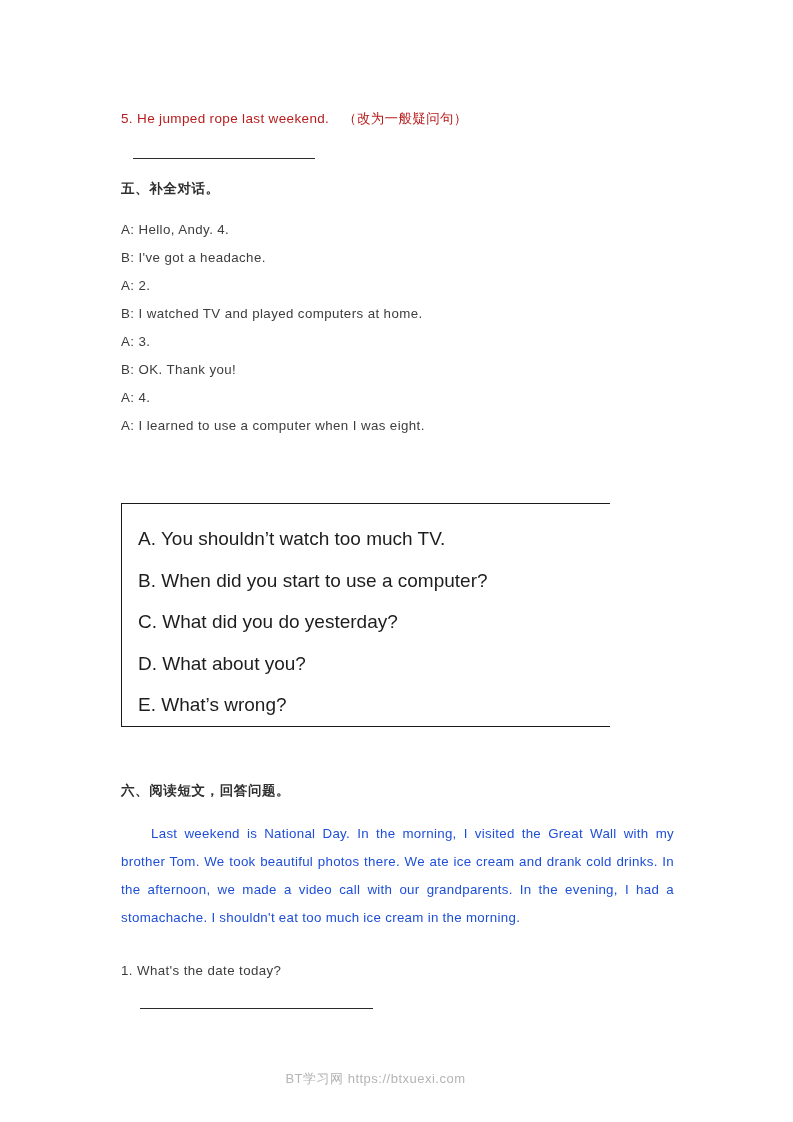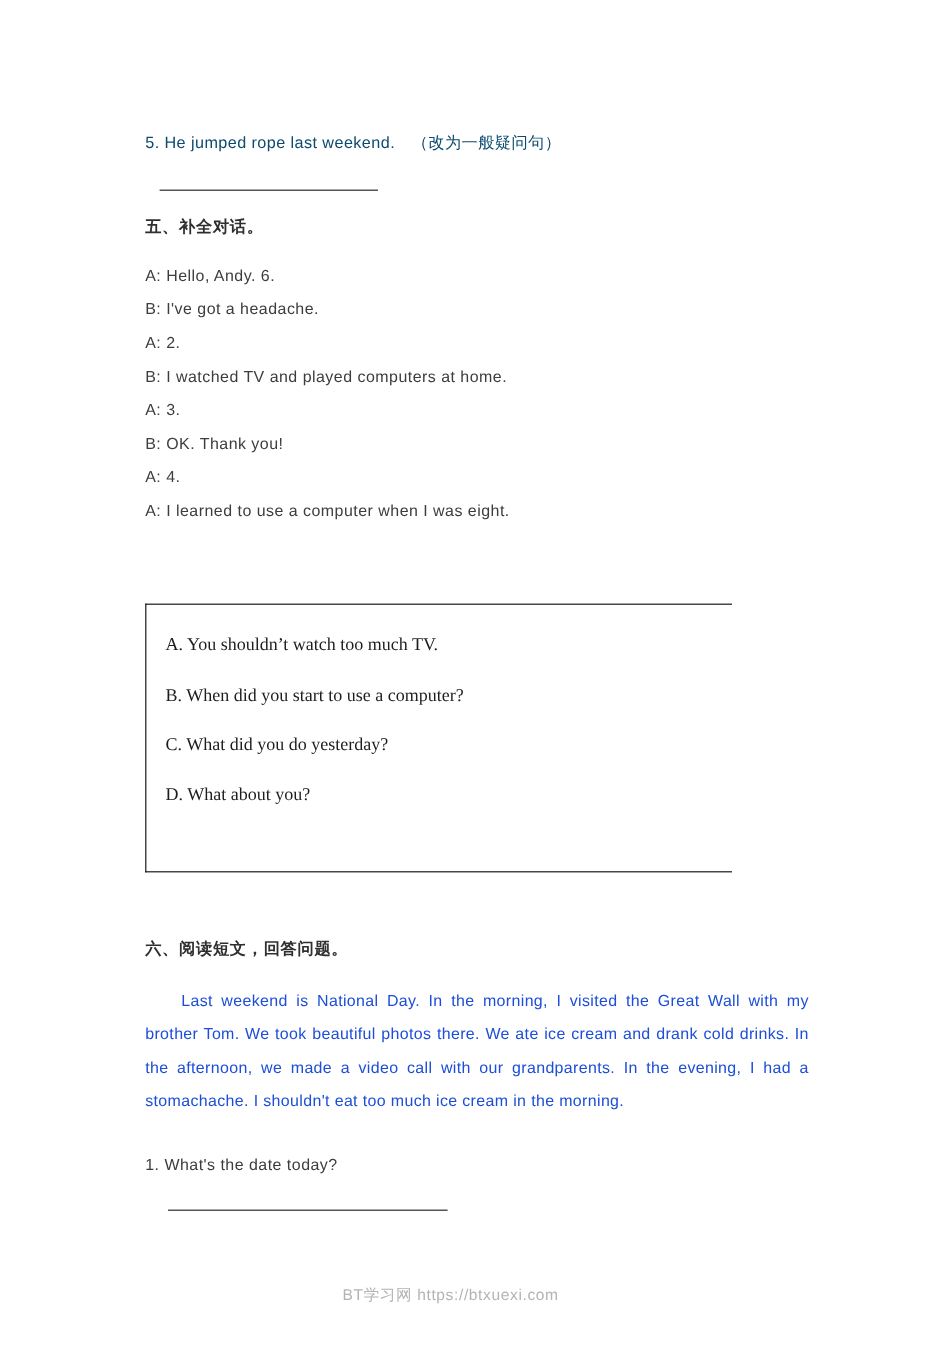--- a/index.html
+++ b/index.html
@@ -15,21 +15,21 @@
     overflow: hidden;
     font-family: "Liberation Sans", "DejaVu Sans", sans-serif;
     color: #3b3b3b;
   }
 
   
   .abs { position: absolute; }
 
   .q-line {
     font-size: 13.5px;
-    color: #0c4a6e;
+    color: #b91c1c;
     letter-spacing: 0.35px;
     white-space: pre;
   }
 
   .answer-rule {
     border-bottom: 1.6px solid #2b2b2b;
     height: 0;
   }
 
   .section-heading {
@@ -63,22 +63,22 @@
     border-top: 1.7px solid #1a1a1a;
     border-bottom: 1.7px solid #1a1a1a;
     border-left: 1.7px solid #1a1a1a;
     border-right: none;
     box-sizing: border-box;
   }
   .options-list {
     padding: 14px 0 0 16px;
   }
   .option-item {
-    font-family: Liberation Serif, serif;
-    font-size: 15px;
+    font-family: Liberation Sans, sans-serif;
+    font-size: 19px;
     color: #1d1d1d;
     line-height: 41.5px;
     white-space: pre;
   }
 
   
   .passage {
     left: 121px;
     top: 820px;
     width: 553px;
@@ -120,36 +120,37 @@
 
 <div class="page">
 
   <div class="abs q-line" style="left:121px; top:110px;">5. He jumped rope last weekend.　（改为一般疑问句）</div>
 
   <div class="abs answer-rule" style="left:133px; top:158px; width:182px;"></div>
 
   <div class="abs section-heading" style="left:121px; top:180px;">五、补全对话。</div>
 
   <div class="abs dialogue">
-    <div class="d-row">A: Hello, Andy. 6.</div>
+    <div class="d-row">A: Hello, Andy. 4.</div>
     <div class="d-row">B: I've got a headache.</div>
     <div class="d-row">A: 2.</div>
     <div class="d-row">B: I watched TV and played computers at home.</div>
     <div class="d-row">A: 3.</div>
     <div class="d-row">B: OK. Thank you!</div>
     <div class="d-row">A: 4.</div>
     <div class="d-row">A: I learned to use a computer when I was eight.</div>
   </div>
 
   <div class="abs options-box">
     <div class="options-list">
       <div class="option-item">A. You shouldn’t watch too much TV.</div>
       <div class="option-item">B. When did you start to use a computer?</div>
       <div class="option-item">C. What did you do yesterday?</div>
       <div class="option-item">D. What about you?</div>
+      <div class="option-item">E. What’s wrong?</div>
     </div>
   </div>
 
   <div class="abs section-heading" style="left:121px; top:782px;">六、阅读短文，回答问题。</div>
 
   <div class="abs passage">
     <p>Last weekend is National Day. In the morning, I visited the Great Wall with my brother Tom. We took beautiful photos there. We ate ice cream and drank cold drinks. In the afternoon, we made a video call with our grandparents. In the evening, I had a stomachache. I shouldn't eat too much ice cream in the morning.</p>
   </div>
 
   <div class="abs passage-question">1. What's the date today?</div>

